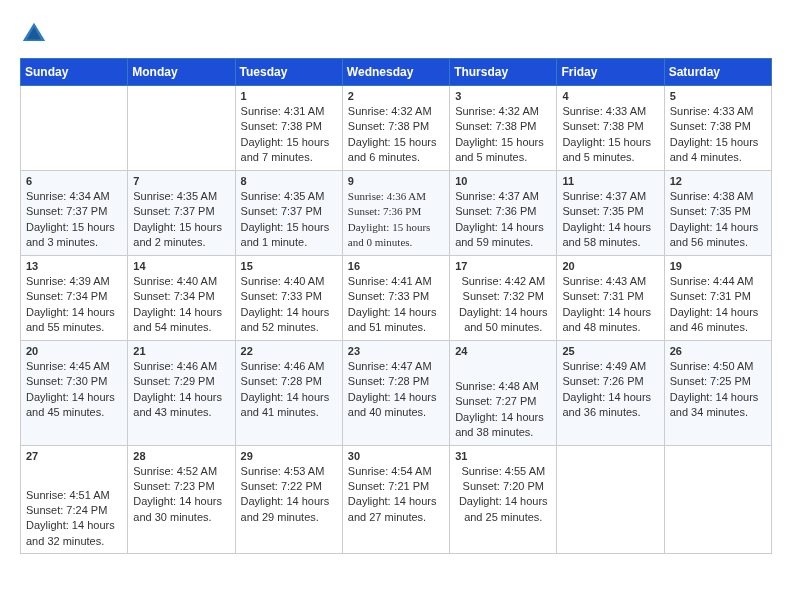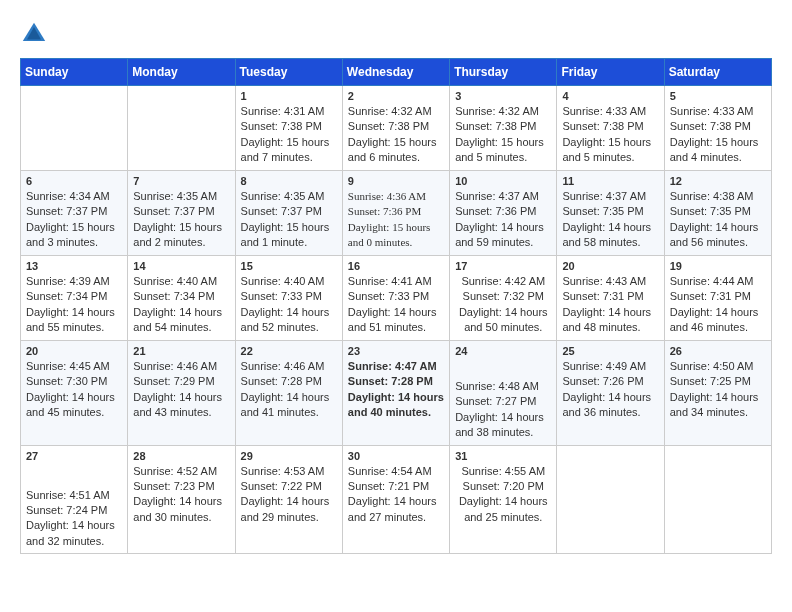--- a/index.html
+++ b/index.html
@@ -250,21 +250,21 @@
 Daylight: 14 hours and 43 minutes.</div>
         </td>
         <td>
           <span class="day-number">22</span>
           <div class="day-info" style="white-space: pre-line;">Sunrise: 4:46 AM
 Sunset: 7:28 PM
 Daylight: 14 hours and 41 minutes.</div>
         </td>
         <td>
           <span class="day-number">23</span>
-          <div class="day-info" style="white-space: pre-line; font-weight: bold;">Sunrise: 4:47 AM
+          <div class="day-info" style="white-space: pre-line;">Sunrise: 4:47 AM
 Sunset: 7:28 PM
 Daylight: 14 hours and 40 minutes.</div>
         </td>
         <td>
           <span class="day-number">24</span>
           <div class="day-info" style="white-space: pre-line; margin-top: 22px;">Sunrise: 4:48 AM
 Sunset: 7:27 PM
 Daylight: 14 hours and 38 minutes.</div>
         </td>
         <td>

